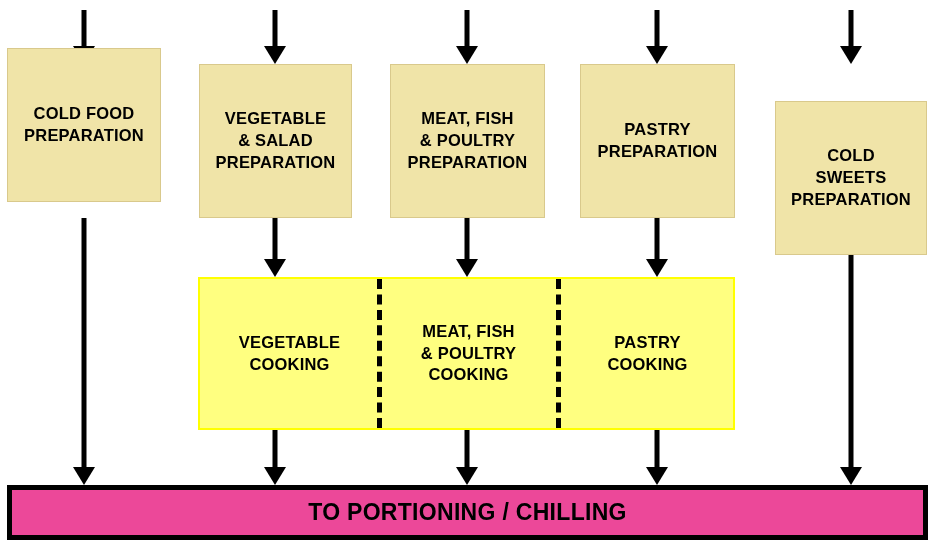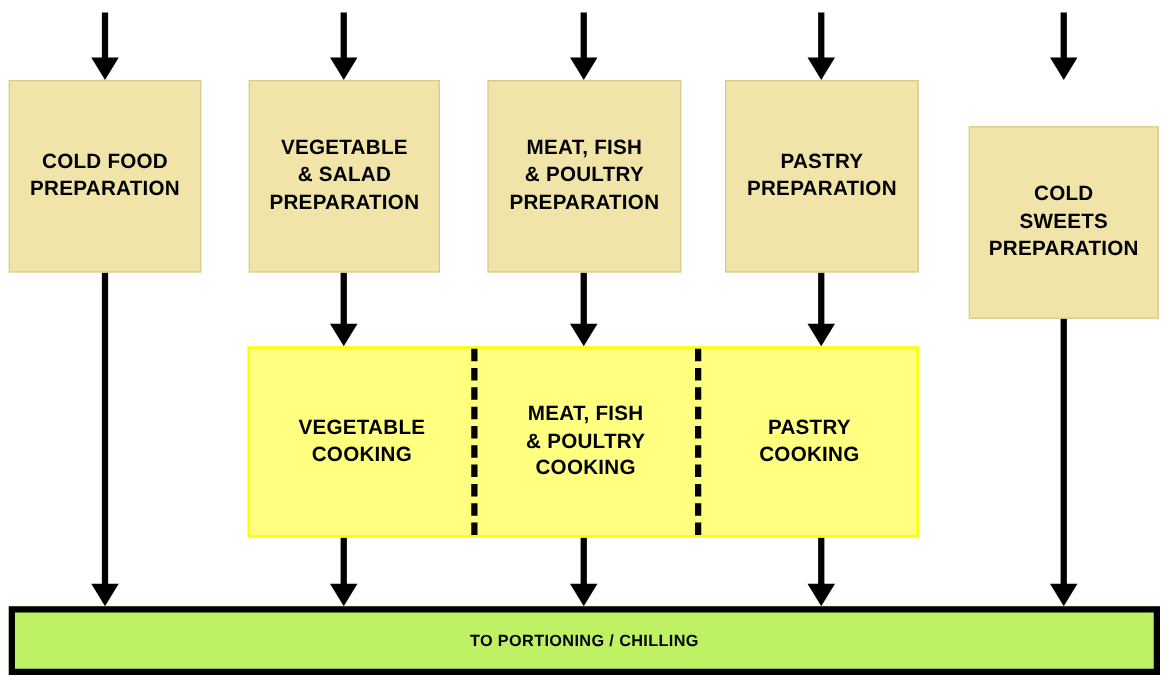--- a/index.html
+++ b/index.html
@@ -55,26 +55,26 @@
     white-space: pre-line;
   }
   .cook-divider {
     position: absolute;
     width: 0;
     border-left: 5px dashed #000000;
   }
   #bottom-bar {
     position: absolute;
     box-sizing: border-box;
-    background: #bef264;
+    background: #ec4899;
     border: 5px solid #000000;
     display: flex;
     align-items: center;
     justify-content: center;
-    font-size: 13px;
+    font-size: 23px;
     font-weight: bold;
     color: #000000;
     letter-spacing: 0.3px;
   }
   .conn {
     position: absolute;
   }
   .conn-line {
     position: absolute;
     width: 5px;
@@ -143,21 +143,21 @@
       <div class="conn">
         <div class="conn-line" style="left: 657px; top: 430px; height: 40px;"></div>
         <div class="conn-head" style="left: 657px; top: 467px;"></div>
       </div>
       <div class="conn">
         <div class="conn-line" style="left: 851px; top: 218px; height: 252px;"></div>
         <div class="conn-head" style="left: 851px; top: 467px;"></div>
       </div>
     </div>
   <div id="prep-layer">
-      <div class="prep-box" style="left: 7px; top: 64px; width: 154px; height: 154px;"><span>COLD FOOD
+      <div class="prep-box" style="left: 7px; top: 48px; width: 154px; height: 154px;"><span>COLD FOOD
 PREPARATION</span></div>
       <div class="prep-box" style="left: 199px; top: 64px; width: 153px; height: 154px;"><span>VEGETABLE
 &amp; SALAD
 PREPARATION</span></div>
       <div class="prep-box" style="left: 390px; top: 64px; width: 155px; height: 154px;"><span>MEAT, FISH
 &amp; POULTRY
 PREPARATION</span></div>
       <div class="prep-box" style="left: 580px; top: 64px; width: 155px; height: 154px;"><span>PASTRY
 PREPARATION</span></div>
       <div class="prep-box" style="left: 775px; top: 64px; width: 152px; height: 154px; margin-top: 37px;"><span>COLD

